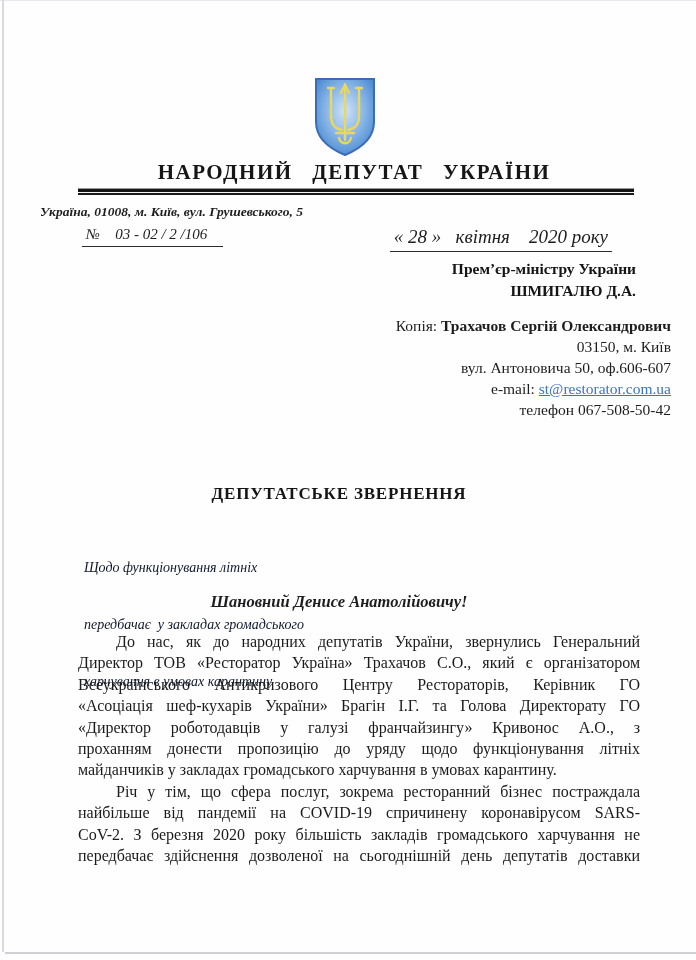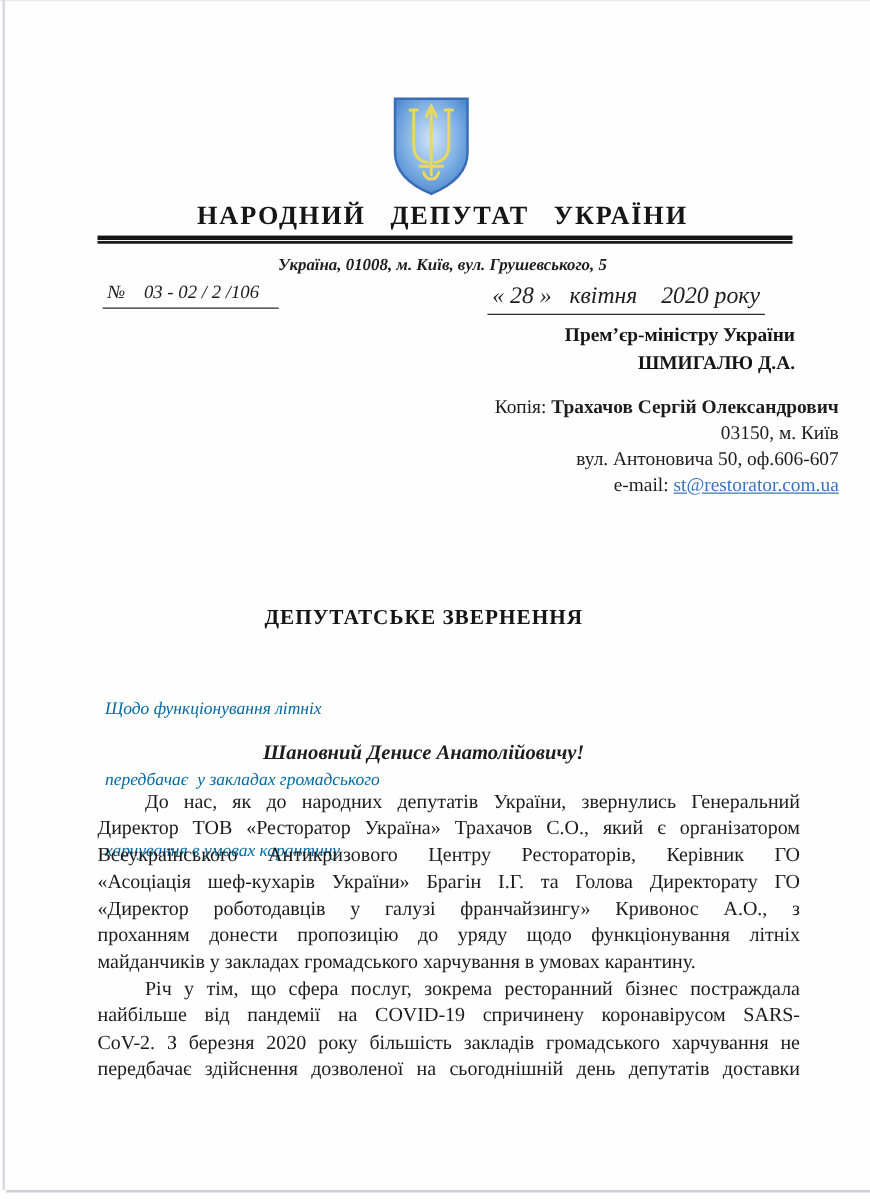--- a/index.html
+++ b/index.html
@@ -17,41 +17,41 @@
   .edge-bottom{position:absolute;left:5px;right:12px;bottom:6px;height:2px;background:#cfcfd8;}
 
   .emblem{position:absolute;left:312px;top:76px;width:66px;height:82px;}
 
   .org-title{position:absolute;left:40px;right:56px;top:159px;text-align:center;
     font-weight:bold;font-size:21px;letter-spacing:1.5px;word-spacing:13px;line-height:26px;color:#161616;}
 
   .double-rule{position:absolute;left:78px;top:188px;width:556px;height:7px;
     background:linear-gradient(#9a9a9a 0 1px,#141414 1px 4px,#f4f4f4 4px 5px,#1a1a1a 5px 7px);}
 
-  .org-address{position:absolute;left:40px;right:56px;top:203px;text-align:center;
+  .org-address{position:absolute;left:40px;right:56px;top:203px;
     font-weight:bold;font-style:italic;font-size:13.5px;line-height:17px;}
 
   .ref-number{position:absolute;left:82px;top:226px;font-style:italic;font-size:15px;
     white-space:pre;border-bottom:1.5px solid #2c2c2c;padding:0 16px 3px 4px;}
   .ref-date{position:absolute;right:112px;top:226px;font-style:italic;font-size:19px;
     white-space:pre;border-bottom:1.5px solid #2c2c2c;padding:0 4px 3px 4px;}
 
   .addressee{position:absolute;right:88px;top:258px;text-align:right;
     font-weight:bold;font-size:15.5px;line-height:22px;color:#151515;}
 
   .copy-block{position:absolute;right:53px;top:315px;text-align:right;
     font-size:15.5px;line-height:21px;}
   .copy-name{font-weight:bold;margin-top:26px;}
   .email-link{color:#3b74c0;text-decoration:underline;cursor:pointer;}
 
   .doc-title{position:absolute;left:40px;right:86px;top:484px;text-align:center;
     font-weight:bold;font-size:17px;letter-spacing:0.8px;color:#151515;}
 
   .subject{position:absolute;left:84px;top:520px;font-style:italic;font-size:14px;
-    line-height:19px;white-space:pre-wrap;color:#0369a1;}
+    line-height:19px;white-space:pre-wrap;color:#0f172a;}
 
   .salutation{position:absolute;left:40px;right:86px;top:592px;text-align:center;
     font-weight:bold;font-style:italic;font-size:16.5px;}
 
   .body-text{position:absolute;left:78px;top:631px;width:562px;font-size:16px;
     line-height:21.4px;color:#1b1b1b;}
   .jline{text-align:justify;text-align-last:justify;}
   .lline{text-align:left;}
   .indent{padding-left:38px;}
 </style>
@@ -100,20 +100,21 @@
   <div class="addressee">
     <div>Прем’єр-міністру України</div>
     <div>ШМИГАЛЮ Д.А.</div>
   </div>
 
   <div class="copy-block">
     <div><span>Копія: </span><span class="copy-name">Трахачов Сергій Олександрович</span></div>
     <div>03150, м. Київ</div>
     <div>вул. Антоновича 50, оф.606-607</div>
     <div><span>e-mail: </span><a class="email-link">st@restorator.com.ua</a></div>
+    <div>телефон 067-508-50-42</div>
   </div>
 
   <div class="doc-title">ДЕПУТАТСЬКЕ ЗВЕРНЕННЯ</div>
 
   <div class="subject">
     <div>Щодо функціонування літніх</div>
     <div>передбачає  у закладах громадського</div>
     <div>харчування в умовах карантину</div>
   </div>
 

